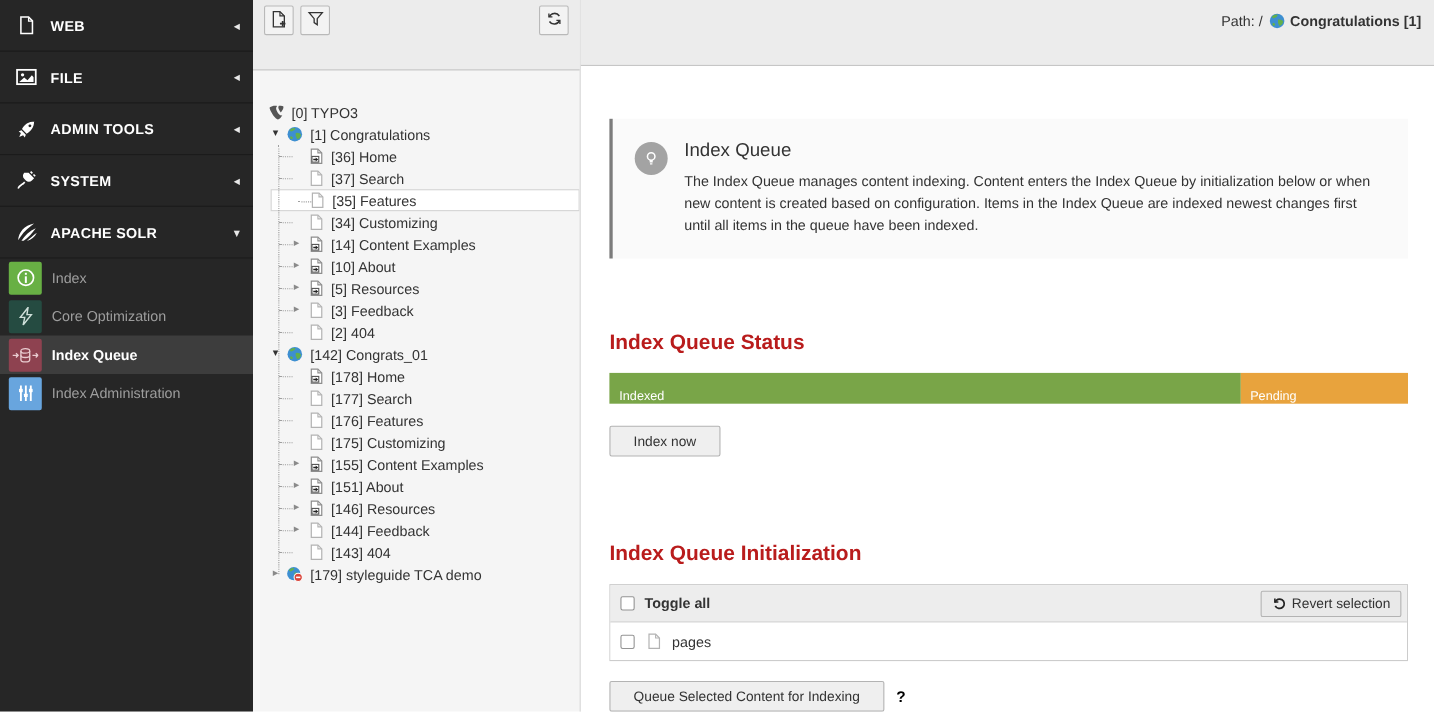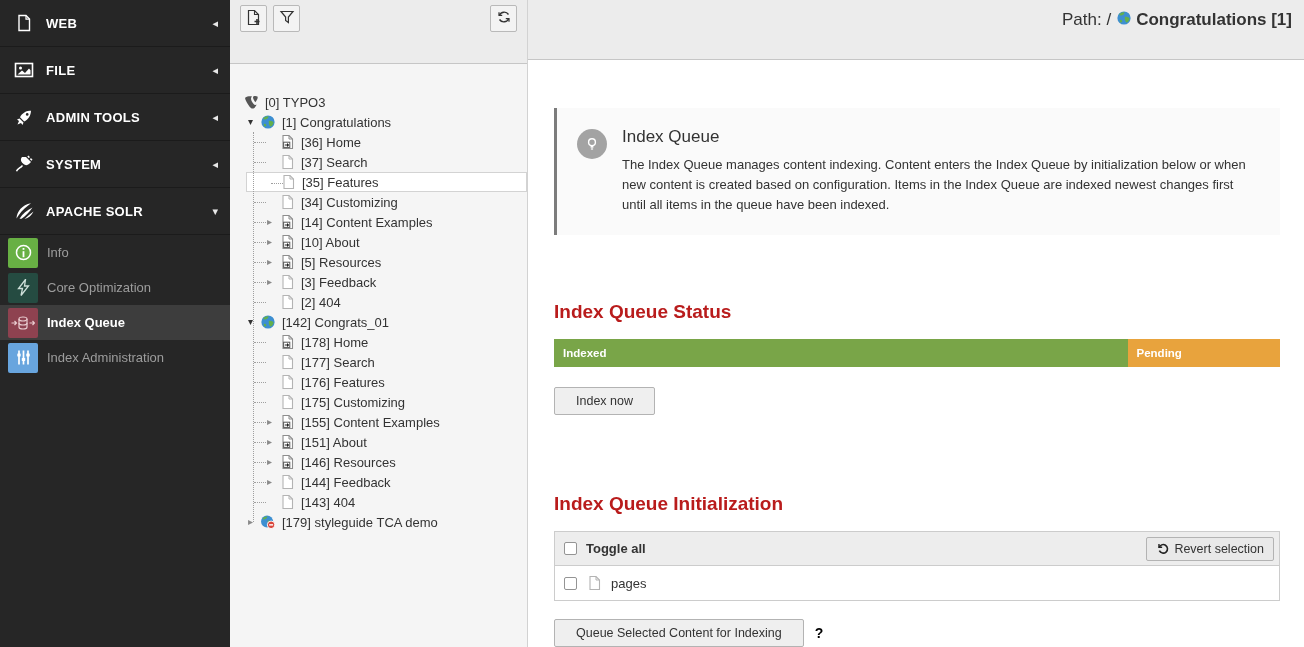--- a/index.html
+++ b/index.html
@@ -31,33 +31,33 @@
   .trow .exp.collapsed { color:#8a8a8a; }
   .trow .ticon { width:16px; height:16px; flex:none; display:flex; align-items:center; justify-content:center; }
   .trow .tlabel { margin-left:6px; font-size:13px; color:#333; }
   .trow.selected { background:#fff; border:1px solid #d3d3d3; margin-left:16px; }
   .guide-v { position:absolute; border-left:1px dotted #9f9f9f; width:0; }
   .stub::before { content:""; position:absolute; left:24px; top:10px; width:12px; border-top:1px dotted #9f9f9f; }
 
   
   .content { flex:1; display:flex; flex-direction:column; background:#fff; }
   .docheader { height:64px; background:#ececec; border-bottom:1px solid #c6c6c6; display:flex; justify-content:flex-end; padding:10px 12px 0 0; }
-  .pathwrap { display:flex; height:18px; font-size:17px; color:#333; }
+  .pathwrap { display:flex; align-items:center; height:18px; font-size:13px; color:#333; }
   .pathwrap .pglobe { margin:0 4px 0 5px; display:flex; }
   .pathwrap b { font-weight:bold; }
   .module-body { padding:48px 24px 0 26px; }
 
   .callout { background:#fafafa; border-left:3px solid #7c7c7c; padding:19px 22px 20px 20px; display:flex; }
   .callout-icon { width:30px; height:30px; border-radius:50%; background:#a3a3a3; flex:none; display:flex; align-items:center; justify-content:center; margin-right:15px; margin-top:2px; }
   .callout-title { font-size:17px; color:#333; margin-bottom:8px; font-weight:normal; }
   .callout-body { font-size:13px; line-height:1.55; color:#333; max-width:700px; }
 
   h2.sec { font-size:19px; font-weight:bold; color:#b91c1c; margin-top:66px; }
   .progress { display:flex; height:28px; margin-top:16px; width:726px; }
-  .pseg { display:flex; align-items:center; color:#fff; font-size:11.5px; font-weight:bold; padding-left:9px; overflow:hidden; }
+  .pseg { display:flex; align-items:flex-end; color:#fff; font-size:11.5px; font-weight:normal; padding-left:9px; overflow:hidden; }
   .btn { display:inline-flex; align-items:center; background:#efefef; border:1px solid #b3b3b3; border-radius:2px; color:#333; font-size:12.5px; padding:6px 21px; cursor:pointer; font-family:inherit; }
   .btn-index { margin-top:20px; }
 
   .init-table { width:726px; border:1px solid #ccc; margin-top:16px; }
   .it-head { background:#ededed; border-bottom:1px solid #ccc; height:34px; display:flex; align-items:center; padding:0 5px 0 9px; }
   .it-head .hlabel { font-weight:bold; margin-left:9px; flex:1; }
   .it-row { background:#fff; height:34px; display:flex; align-items:center; padding-left:9px; }
   .cbox { width:13px; height:13px; background:#fff; border:1px solid #949494; border-radius:2px; flex:none; cursor:pointer; }
   .it-row .ricon { margin-left:10px; display:flex; }
   .it-row .rlabel { margin-left:9px; }
@@ -133,21 +133,21 @@
       </div>
     <div id="module-subs">
         <div class="msub">
           <span class="sicon" style="background: rgb(104, 176, 68);">
             <svg width="17" height="17" viewBox="0 0 17 17">
               <circle cx="8.5" cy="8.5" r="7" fill="none" stroke="#fff" stroke-width="1.5"></circle>
               <rect x="7.6" y="4" width="1.8" height="1.8" fill="#fff"></rect>
               <rect x="7.6" y="7.2" width="1.8" height="6" fill="#fff"></rect>
             </svg>
           </span>
-          <span class="slabel">Info</span>
+          <span class="slabel">Index</span>
         </div>
         <div class="msub">
           <span class="sicon" style="background: rgb(37, 75, 65);">
             <svg width="15" height="17" viewBox="0 0 15 17">
               <path d="M9.5 0.5 L2.5 9.5 h4 L5 16.5 L12.5 7 h-4 z" fill="none" stroke="#cfe0da" stroke-width="1.3"></path>
             </svg>
           </span>
           <span class="slabel">Core Optimization</span>
         </div>
         <div class="msub selected">

